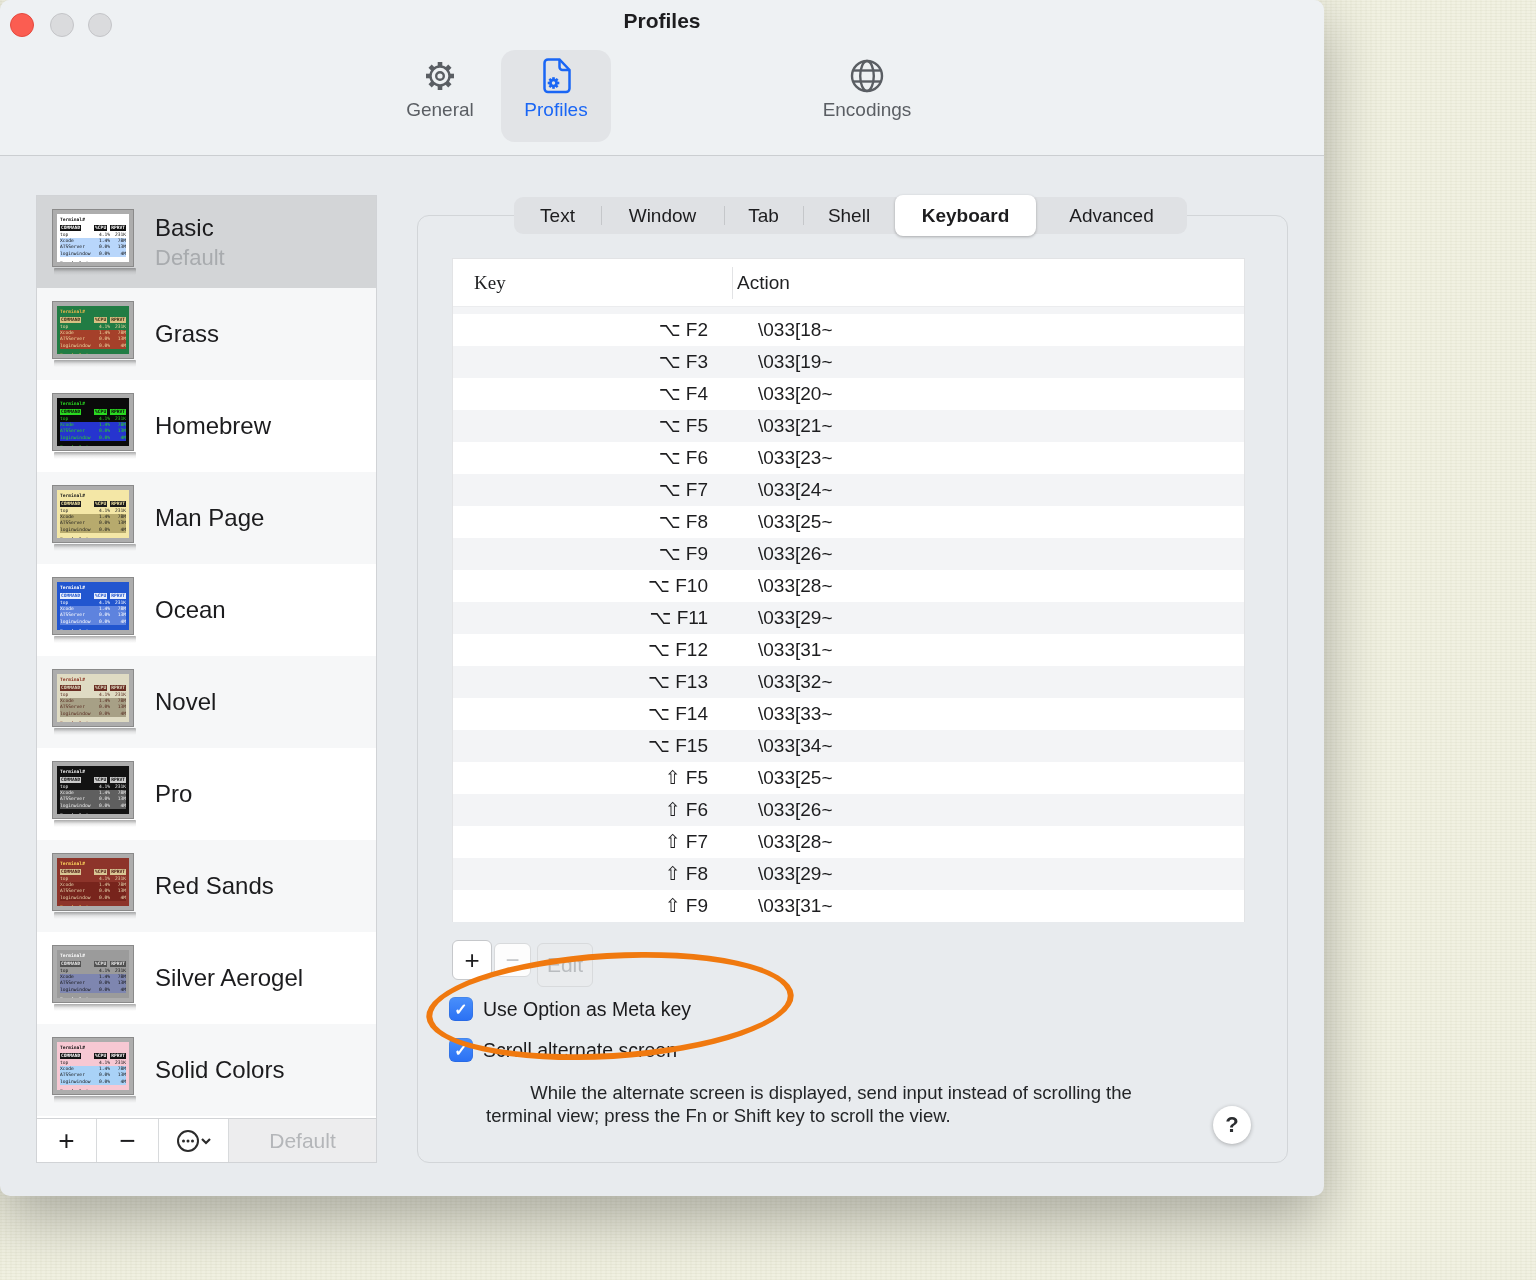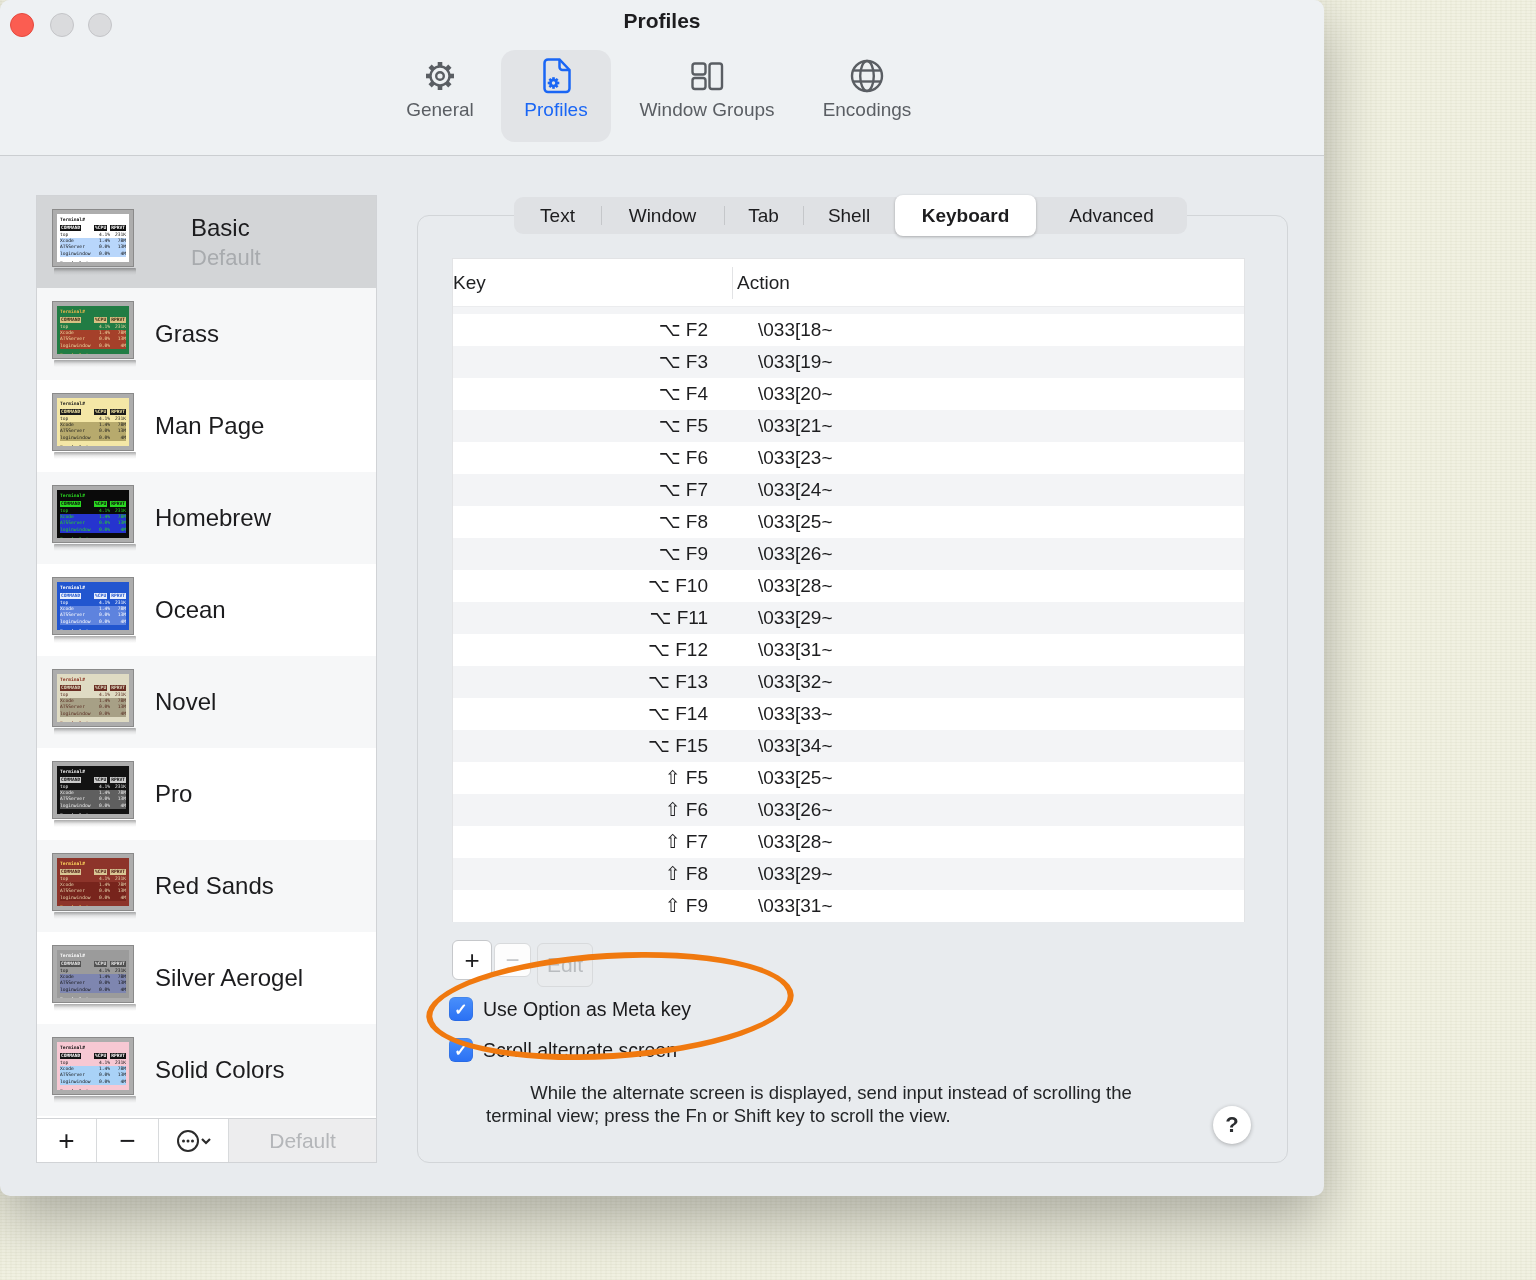--- a/index.html
+++ b/index.html
@@ -35,21 +35,21 @@
   .tb-profiles { left:501px; width:110px; }
   .tb-windowgroups { left:618px; width:178px; }
   .tb-encodings { left:806px; width:122px; }
 
   
   .sidebar { position:absolute; left:36px; top:195px; width:341px; height:968px;
     background:#ffffff; border:1px solid #d1d3d6; }
   .profile-list { position:absolute; left:0; top:0; width:100%; height:923px; overflow:hidden; }
   .pitem { display:flex; align-items:center; height:92px; padding-left:16px; background:#ffffff; }
   .pitem:nth-child(even) { background:#f6f7f8; }
-  .pitem.selected { background:#d3d5d7;gap:36px; }
+  .pitem.selected { background:#d3d5d7; }
   .thumbwrap { width:88px; flex:none; }
   .thumb { width:80px; height:56px; border:4px solid #adadad; outline:1px solid #8a8a8a;
     overflow:hidden; font-family:"DejaVu Sans Mono", monospace; font-size:4.6px; line-height:6.2px;
     padding:3px 3px; }
   .thumb .t-title { margin-bottom:2px; font-weight:700; }
   .thumb .t-head { display:flex; margin-bottom:1px; }
   .thumb .chip { padding:0 1px; font-weight:700; }
   .thumb .t-head .sp { flex:1; }
   .thumb .trowx { display:flex; }
   .thumb .trowx .nm { flex:1; }
@@ -83,21 +83,21 @@
   .seg:nth-child(4){width:92px} .seg:nth-child(5){width:141px} .seg:nth-child(6){width:151px}
   .seg + .seg::before { content:""; position:absolute; left:0; top:9px; width:1px; height:19px; background:#c5c7ca; }
   .seg.selected::before, .seg.selected + .seg::before { display:none; }
   .seg.selected { background:#ffffff; border-radius:8px; top:-2px; height:41px;
     box-shadow:0 1px 3px rgba(0,0,0,0.28);font-weight:bold; }
 
   .ktable { position:absolute; left:452px; top:258px; width:793px; height:664px;
     background:#ffffff; border:1px solid #e2e3e5; z-index:2; }
   .ktable-header { position:relative; height:48px; border-bottom:1px solid #ebecee;
     display:flex; align-items:center; font-size:19px; color:#1f2022; }
-  .th-key { width:258px; }
+  .th-key { padding-left:21px; width:258px;font-family:Liberation Serif, serif; }
   .th-sep { position:absolute; left:279px; top:8px; width:1px; height:32px; background:#e2e3e5; }
   .th-action { padding-left:26px;text-align:right; }
   .trow-sliver { height:7px; background:#f3f4f6; }
   .trow { display:flex; height:32px; line-height:32px; font-size:19px; color:#1d1d1f; background:#fff; }
   .trow:nth-child(odd) { background:#f3f4f6; }
   .tc-key { width:279px; text-align:right; padding-right:24px; }
   .tc-action { padding-left:26px; }
 
   .btn-add { position:absolute; left:452px; top:940px; width:40px; height:40px;
     background:#ffffff; border:1px solid #c6c8cb; border-radius:6px;
@@ -175,32 +175,20 @@
               <line x1="15.4" y1="24.9" x2="23.6" y2="33.1"></line>
               <line x1="15.4" y1="33.1" x2="23.6" y2="24.9"></line>
             </g>
             <circle cx="19.5" cy="29" r="4.4" fill="#1a66f5"></circle>
             <circle cx="19.5" cy="29" r="1.7" fill="#e2e4e7"></circle>
           </svg>
         </span>
         <span class="tb-label">Profiles</span>
       </div>
 
-      <div class="tb-item tb-windowgroups">
-        <span>
-          <svg width="44" height="44" viewBox="0 0 44 44">
-            <g stroke="#5a5e63" fill="none" stroke-width="2.4">
-              <rect x="7.5" y="9.5" width="13" height="11" rx="2.5"></rect>
-              <rect x="7.5" y="24" width="13" height="11" rx="2.5"></rect>
-              <rect x="24.5" y="9.5" width="12.5" height="25.5" rx="2.5"></rect>
-            </g>
-          </svg>
-        </span>
-        <span class="tb-label">Window Groups</span>
-      </div>
 
       <div class="tb-item tb-encodings">
         <span>
           <svg width="44" height="44" viewBox="0 0 44 44">
             <g stroke="#5a5e63" fill="none" stroke-width="2.4">
               <circle cx="22" cy="22" r="15"></circle>
               <ellipse cx="22" cy="22" rx="6.8" ry="15"></ellipse>
               <path d="M8.5 16.5 h27"></path>
               <path d="M8.5 27.5 h27"></path>
             </g>
@@ -284,20 +272,58 @@
                 <div class="t-prompt" style="color: rgb(232, 182, 76);">Terminal #</div>
               </div>
       <div class="thumb-shadow"></div>
     </div>
     <div class="pname-block">
       <div class="pname">Grass</div>
     </div>
   </div>
           <div class="pitem">
     <div class="thumbwrap">
+      <div class="thumb" style="background: rgb(10, 10, 10); color: rgb(42, 216, 33);">
+                <div class="t-title" style="color: rgb(42, 216, 33);">Terminal#</div>
+                <div class="t-head">
+                  <span class="chip" style="background: rgb(42, 216, 33); color: rgb(10, 10, 10);">COMMAND</span>
+                  <span class="sp"></span>
+                  <span class="chip" style="background: rgb(42, 216, 33); color: rgb(10, 10, 10);">%CPU</span>
+                  <span class="chip" style="background: rgb(42, 216, 33); color: rgb(10, 10, 10); margin-left: 3px;">RPRVT</span>
+                </div>
+                <div class="trowx">
+                  <span class="nm">top</span>
+                  <span class="cpu">4.1%</span>
+                  <span class="mem">231K</span>
+                </div>
+                <div class="trowx" style="background: rgb(38, 52, 207);">
+                  <span class="nm">Xcode</span>
+                  <span class="cpu">1.4%</span>
+                  <span class="mem">78M</span>
+                </div>
+                <div class="trowx" style="background: rgb(38, 52, 207);">
+                  <span class="nm">ATSServer</span>
+                  <span class="cpu">0.0%</span>
+                  <span class="mem">13M</span>
+                </div>
+                <div class="trowx" style="background: rgb(38, 52, 207);">
+                  <span class="nm">loginwindow</span>
+                  <span class="cpu">0.0%</span>
+                  <span class="mem">4M</span>
+                </div>
+                <div class="t-prompt" style="color: rgb(42, 216, 33);">Terminal #</div>
+              </div>
+      <div class="thumb-shadow"></div>
+    </div>
+    <div class="pname-block">
+      <div class="pname">Homebrew</div>
+    </div>
+  </div>
+          <div class="pitem">
+    <div class="thumbwrap">
       <div class="thumb" style="background: rgb(244, 231, 166); color: rgb(28, 28, 28);">
                 <div class="t-title" style="color: rgb(28, 28, 28);">Terminal#</div>
                 <div class="t-head">
                   <span class="chip" style="background: rgb(28, 28, 28); color: rgb(244, 231, 166);">COMMAND</span>
                   <span class="sp"></span>
                   <span class="chip" style="background: rgb(28, 28, 28); color: rgb(244, 231, 166);">%CPU</span>
                   <span class="chip" style="background: rgb(28, 28, 28); color: rgb(244, 231, 166); margin-left: 3px;">RPRVT</span>
                 </div>
                 <div class="trowx">
                   <span class="nm">top</span>
@@ -318,58 +344,20 @@
                   <span class="nm">loginwindow</span>
                   <span class="cpu">0.0%</span>
                   <span class="mem">4M</span>
                 </div>
                 <div class="t-prompt" style="color: rgb(28, 28, 28);">Terminal #</div>
               </div>
       <div class="thumb-shadow"></div>
     </div>
     <div class="pname-block">
       <div class="pname">Man Page</div>
-    </div>
-  </div>
-          <div class="pitem">
-    <div class="thumbwrap">
-      <div class="thumb" style="background: rgb(10, 10, 10); color: rgb(42, 216, 33);">
-                <div class="t-title" style="color: rgb(42, 216, 33);">Terminal#</div>
-                <div class="t-head">
-                  <span class="chip" style="background: rgb(42, 216, 33); color: rgb(10, 10, 10);">COMMAND</span>
-                  <span class="sp"></span>
-                  <span class="chip" style="background: rgb(42, 216, 33); color: rgb(10, 10, 10);">%CPU</span>
-                  <span class="chip" style="background: rgb(42, 216, 33); color: rgb(10, 10, 10); margin-left: 3px;">RPRVT</span>
-                </div>
-                <div class="trowx">
-                  <span class="nm">top</span>
-                  <span class="cpu">4.1%</span>
-                  <span class="mem">231K</span>
-                </div>
-                <div class="trowx" style="background: rgb(38, 52, 207);">
-                  <span class="nm">Xcode</span>
-                  <span class="cpu">1.4%</span>
-                  <span class="mem">78M</span>
-                </div>
-                <div class="trowx" style="background: rgb(38, 52, 207);">
-                  <span class="nm">ATSServer</span>
-                  <span class="cpu">0.0%</span>
-                  <span class="mem">13M</span>
-                </div>
-                <div class="trowx" style="background: rgb(38, 52, 207);">
-                  <span class="nm">loginwindow</span>
-                  <span class="cpu">0.0%</span>
-                  <span class="mem">4M</span>
-                </div>
-                <div class="t-prompt" style="color: rgb(42, 216, 33);">Terminal #</div>
-              </div>
-      <div class="thumb-shadow"></div>
-    </div>
-    <div class="pname-block">
-      <div class="pname">Homebrew</div>
     </div>
   </div>
           <div class="pitem">
     <div class="thumbwrap">
       <div class="thumb" style="background: rgb(34, 86, 207); color: rgb(255, 255, 255);">
                 <div class="t-title" style="color: rgb(255, 255, 255);">Terminal#</div>
                 <div class="t-head">
                   <span class="chip" style="background: rgb(232, 238, 252); color: rgb(34, 86, 207);">COMMAND</span>
                   <span class="sp"></span>
                   <span class="chip" style="background: rgb(232, 238, 252); color: rgb(34, 86, 207);">%CPU</span>

